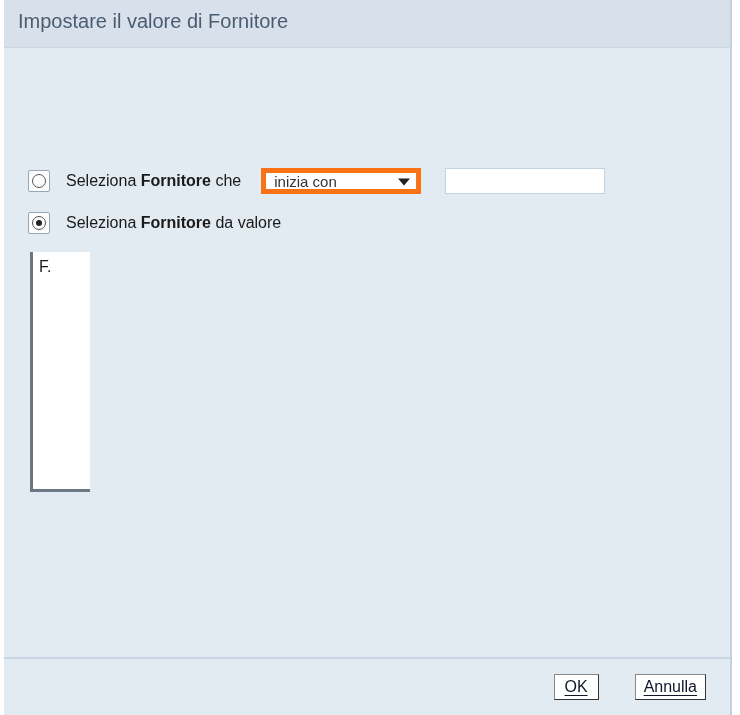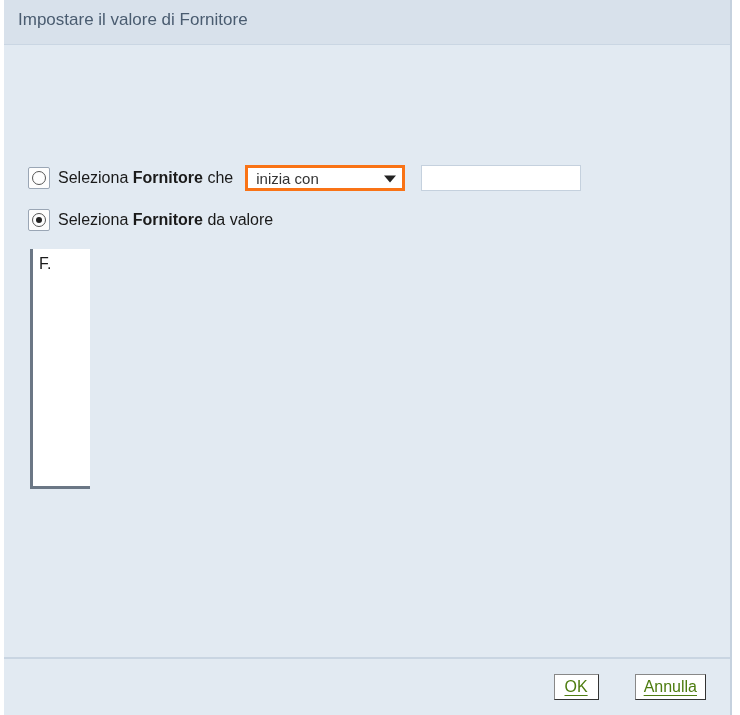--- a/index.html
+++ b/index.html
@@ -20,30 +20,30 @@
       height: 715px;
       margin-left: 4px;
       background: #e2eaf2;
       position: relative;
       border-right: 2px solid #c5d1de;
     }
     .dialog-header {
       background: #d8e1eb;
       padding: 10px 14px 14px 14px;
       color: #4a5c70;
-      font-size: 17px;
+      font-size: 20px;
       border-bottom: 1px solid #cad6e3;
     }
     .dialog-body {
       padding: 120px 24px 20px 24px;
     }
     .option-row {
       display: flex;
       align-items: center;
-      gap: 8px;
+      gap: 16px;
       margin-bottom: 18px;
     }
     .radio-wrap {
       width: 22px;
       height: 22px;
       border: 1px solid #9aa6b5;
       background: #fdfdfd;
       display: flex;
       align-items: center;
       justify-content: center;
@@ -75,21 +75,21 @@
       white-space: nowrap;
     }
     .option-label .bold {
       font-weight: bold;
     }
     .dropdown {
       position: relative;
       width: 160px;
       height: 26px;
       background: #fff;
-      border: 3px solid #f97316;
+      border: 5px solid #f97316;
       display: flex;
       align-items: center;
       padding: 0 22px 0 8px;
       cursor: pointer;
       color: #333;
       font-size: 15px;
       margin-left: 4px;
       text-align: right;
     }
     .dropdown .arrow {
@@ -144,21 +144,21 @@
     }
     .btn {
       background: #fff;
       border: 1px solid #333;
       border-left-color: #888;
       border-top-color: #888;
       padding: 3px 8px;
       font-size: 16px;
       cursor: pointer;
       font-family: inherit;
-      color: #4d7c0f;
+      color: #0f172a;
       text-decoration: underline;
       text-underline-offset: 3px;
     }
     .btn.ok {
       padding: 3px 10px;
     }
   </style>
 </head>
 <body>
 

